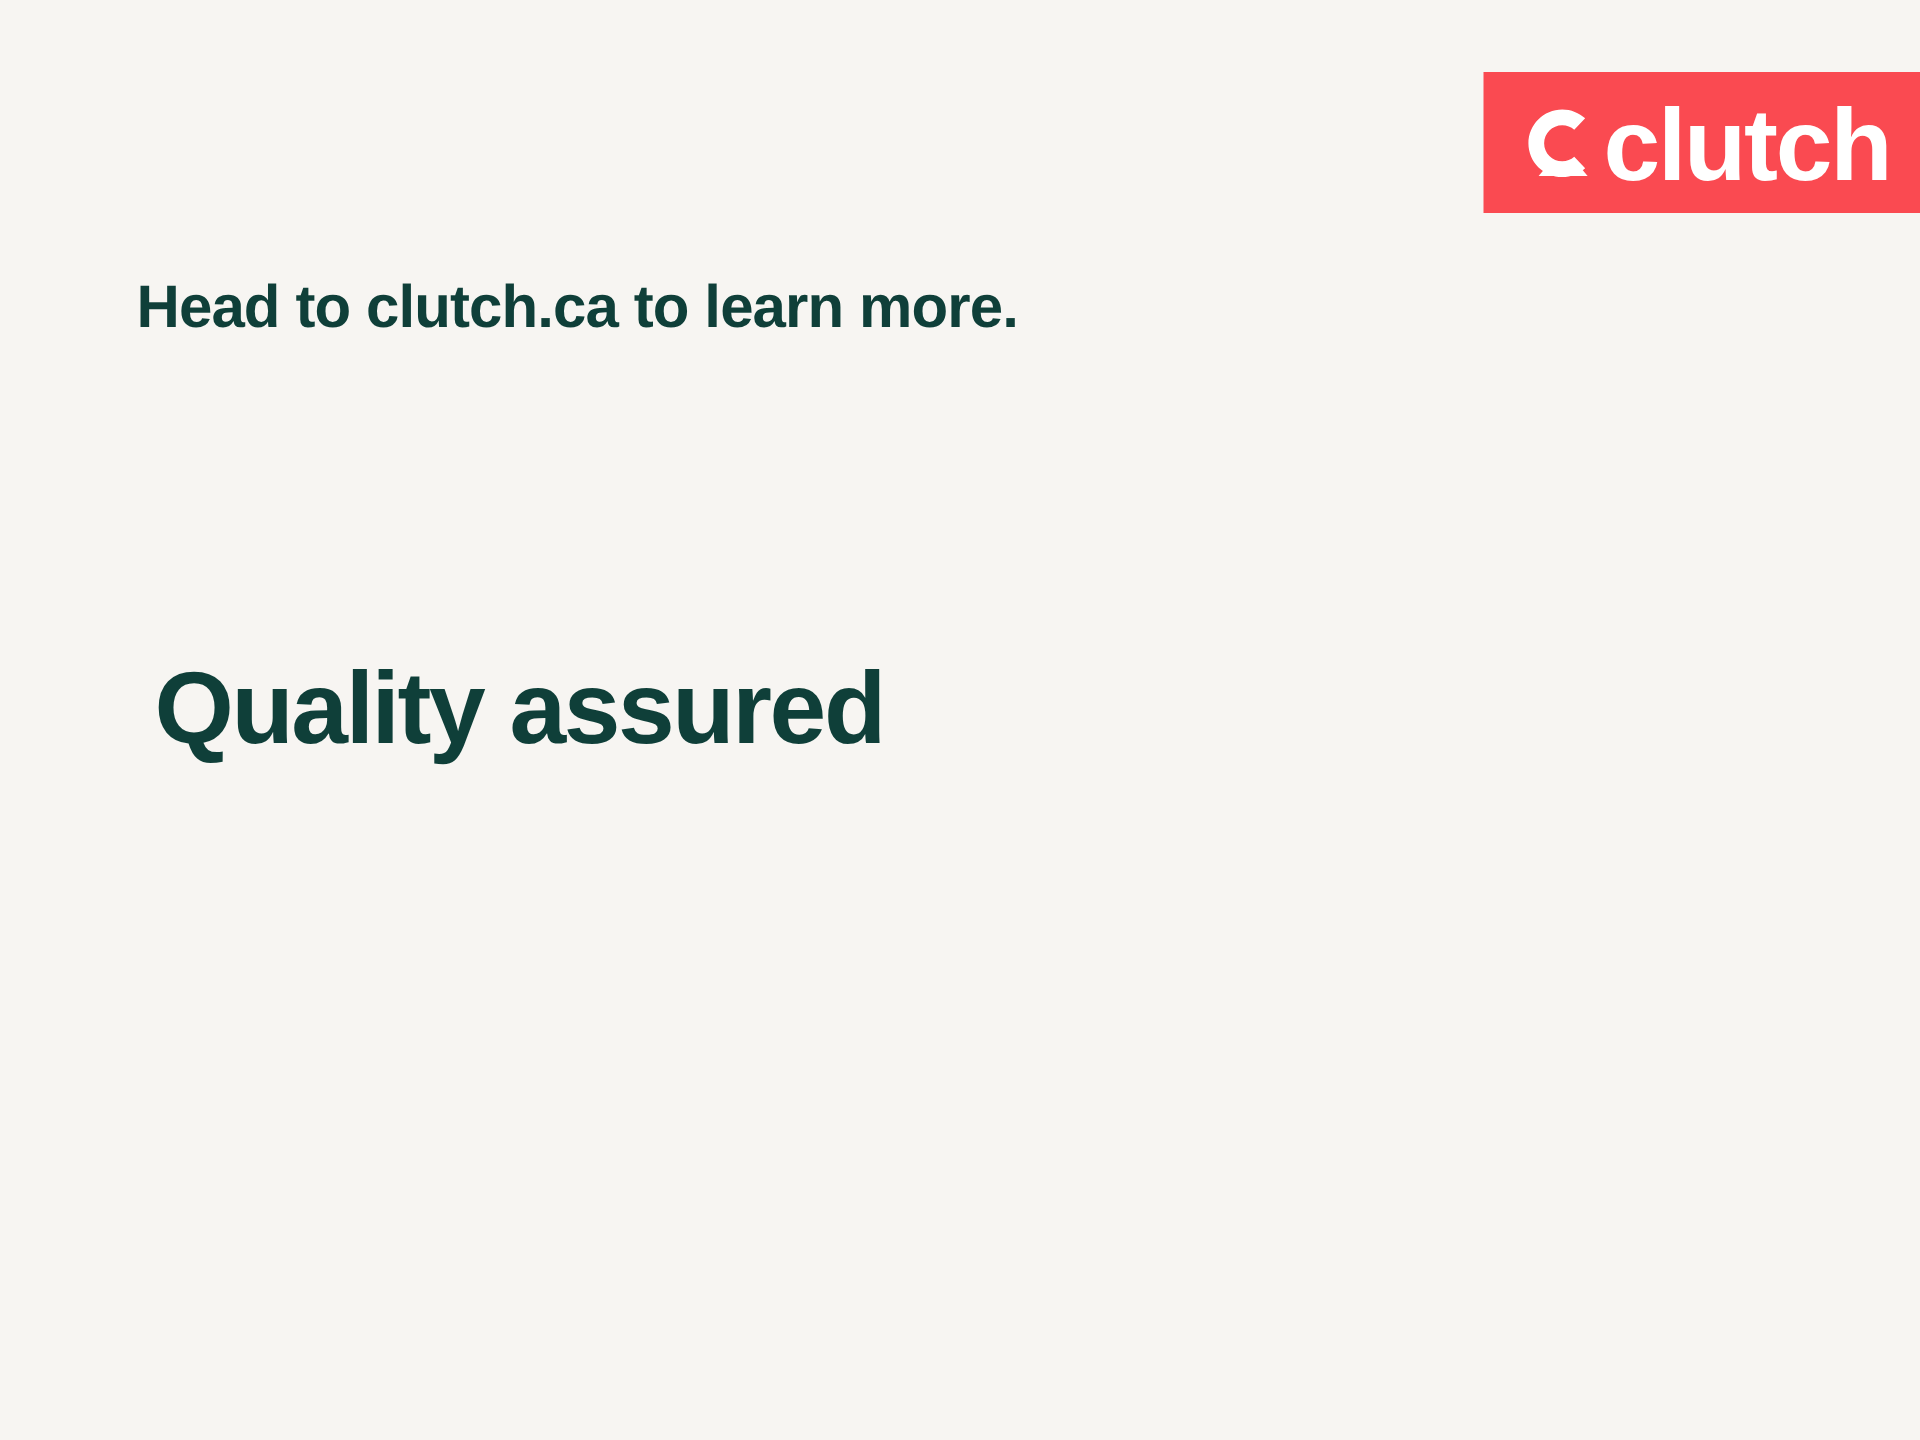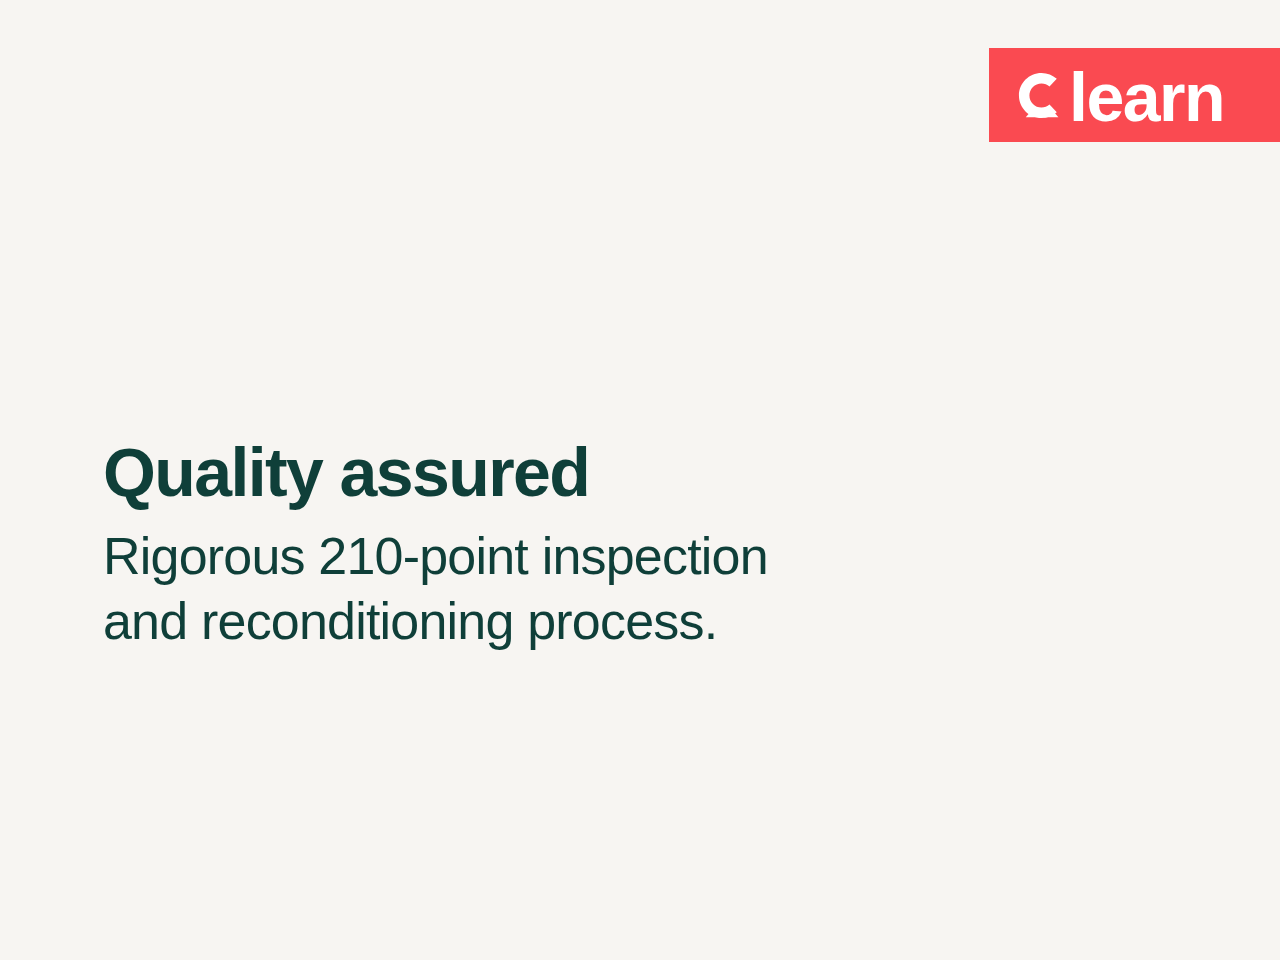--- a/index.html
+++ b/index.html
@@ -126,26 +126,23 @@
                  C35.8 75.7 24.3 64.2 24.3 50
                  C24.3 35.8 35.8 24.3 50 24.3
                  C56.5 24.3 62.4 26.7 67.0 30.7
                  L82.5 14.6
                  C73.9 6.8 62.5 2 50 2 Z"></path>
 
         <path fill="#ffffff" d="M32.0 78.0 L48.0 96.5 L16.5 96.5 Z"></path>
 
         <path fill="#ffffff" d="M70.5 78.0 L86.0 96.5 L55.0 96.5 Z"></path>
       </svg>
-      <span class="wordmark-text">learn</span>
+      <span class="wordmark-text">clutch</span>
     </div>
   </div>
 
+  <div class="eyebrow">Head to clutch.ca to learn more.</div>
 
   <div class="headline-block">
     <h1 class="headline">Quality assured</h1>
-    <p class="subcopy">
-      <span class="line">Rigorous 210-point inspection</span>
-      <span class="line">and reconditioning process.</span>
-    </p>
   </div>
 
 </div>
 
 </body></html>

